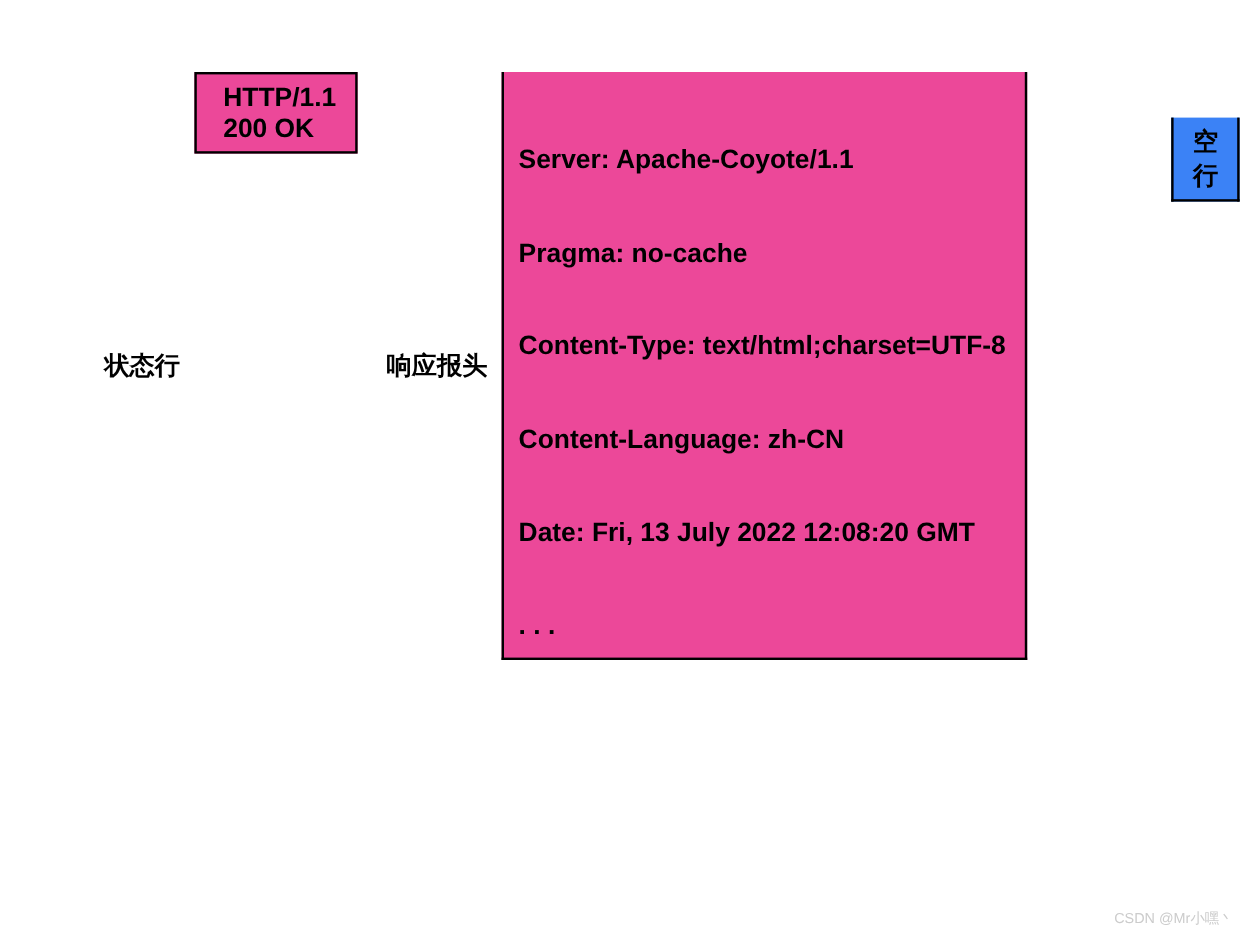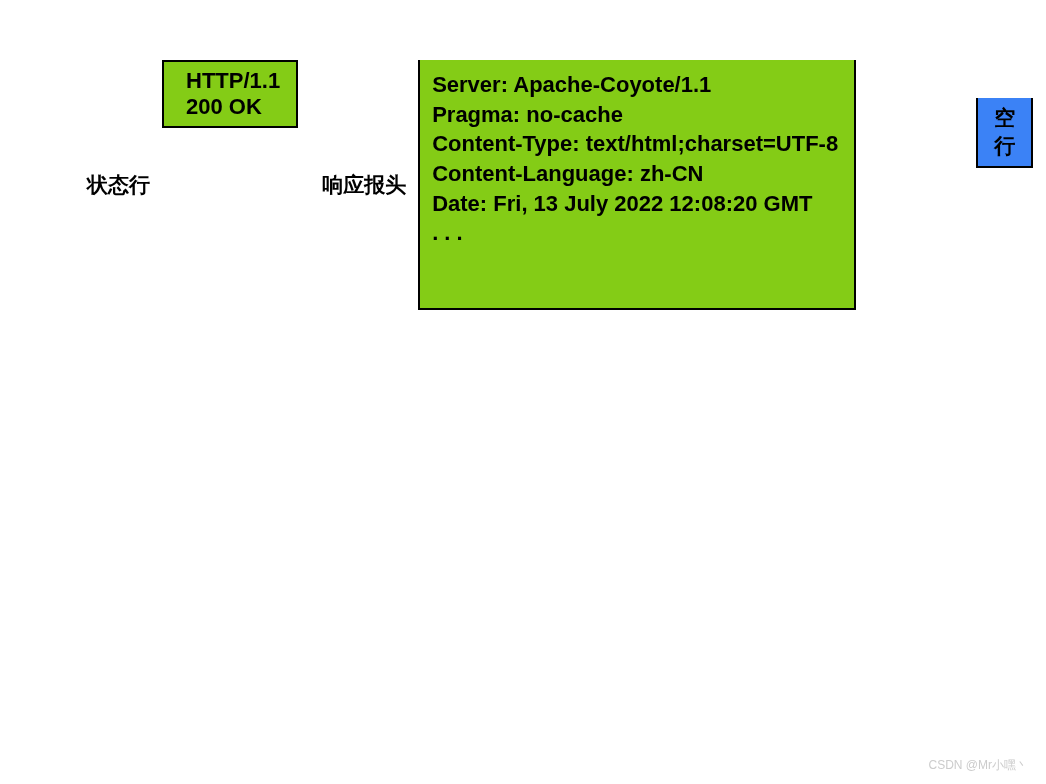--- a/index.html
+++ b/index.html
@@ -32,40 +32,41 @@
       align-items: center;
       justify-content: flex-end;
       padding-right: 12px;
       font-size: 21px;
       font-weight: bold;
       font-family: "Microsoft YaHei", sans-serif;
     }
     .row-box {
       flex: 1;
       border: 2px solid #000000;
-      background: #84cc16;
+      background: #ec4899;
       padding: 12px 16px;
       font-size: 22px;
       font-weight: bold;
     }
     .status-box {
       height: 68px;
       display: flex;
       align-items: center;
       padding-left: 22px;
     }
     .headers-box {
       border-top: none;
       min-height: 240px;
       line-height: 1.35;
       padding-top: 10px;
       padding-left: 12px;
     }
     .headers-box .line {
       white-space: nowrap;
+      margin-top: 48px;
     }
     .empty-line-box {
       border-top: none;
       height: 70px;
       background: #3b82f6;
       display: flex;
       align-items: center;
       justify-content: center;
       font-family: "Microsoft YaHei", sans-serif;
       font-size: 21px;

